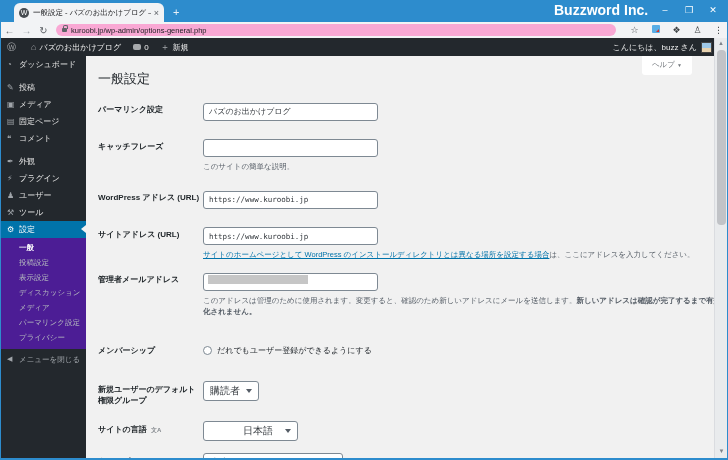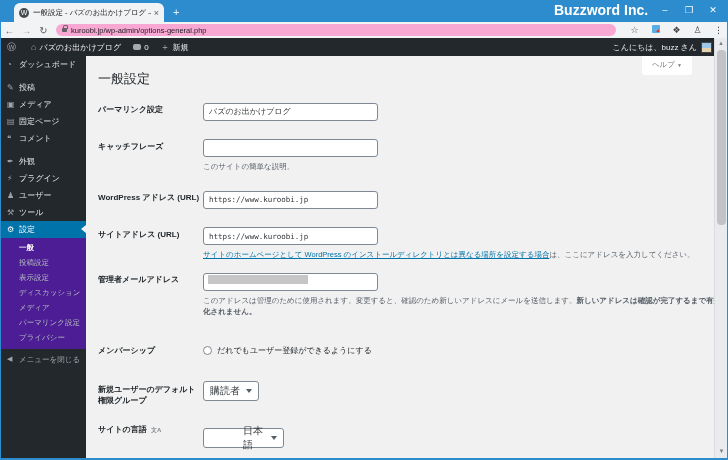--- a/index.html
+++ b/index.html
@@ -288,21 +288,21 @@
           </div>
         </div>
       </div>
 
       <div class="frow" style="margin-bottom:11px;">
         <div class="fth">
           <span>サイトの言語</span>
           <span class="lang-ico">文A</span>
         </div>
         <div class="ftd">
-          <div class="select" style="width:81px;padding-left:39px;">
+          <div class="select" style="width:95px;padding-left:39px;">
             <span>日本語</span>
             <span class="chev"></span>
           </div>
         </div>
       </div>
 
       <div class="frow">
         <div class="fth">タイムゾーン</div>
         <div class="ftd">
           <div class="select" style="width:140px;text-decoration:underline;">

